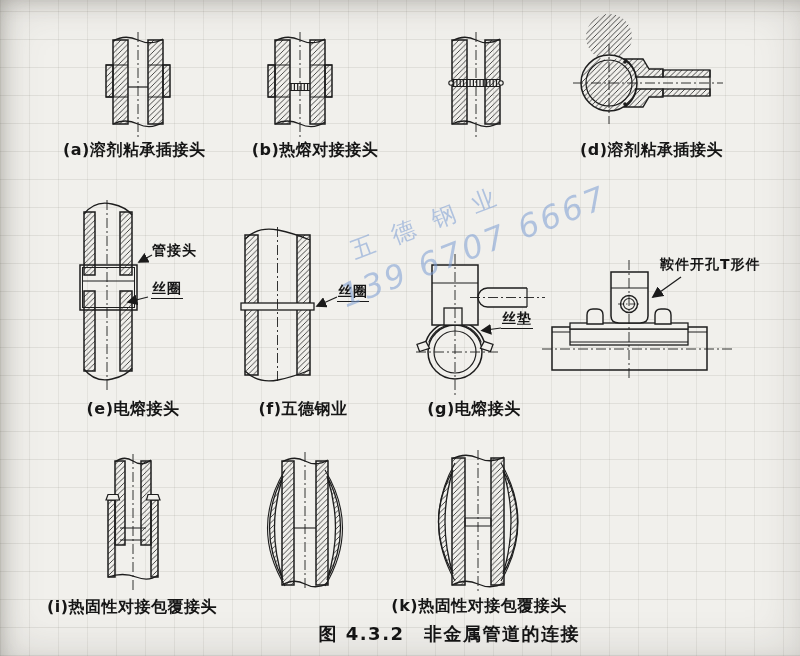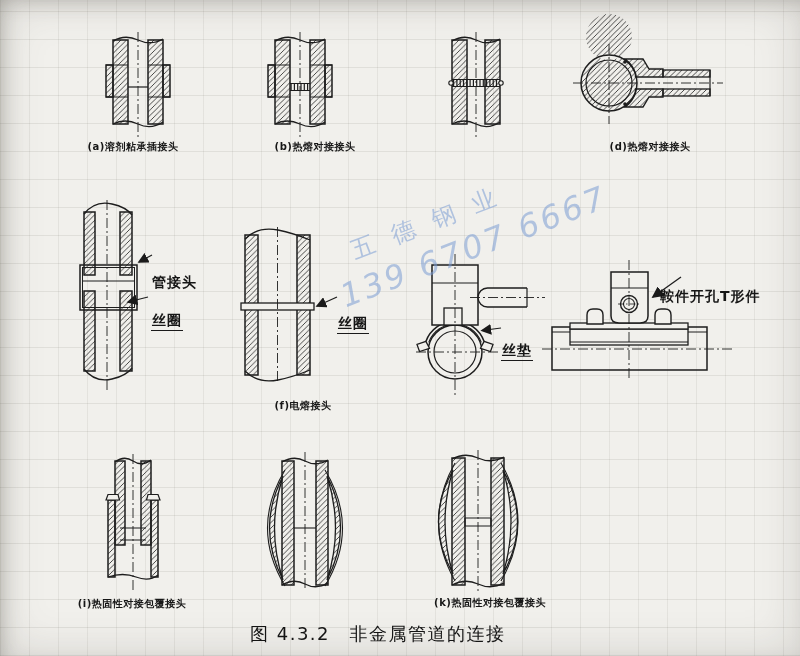--- a/index.html
+++ b/index.html
@@ -8,29 +8,29 @@
     position:relative;width:800px;height:656px;overflow:hidden;
     background-color:#f1f0ec;
     background-image:
       repeating-linear-gradient(0deg, rgba(128,126,116,.15) 0 1px, transparent 1px 28px),
       repeating-linear-gradient(90deg, rgba(128,126,116,.12) 0 1px, transparent 1px 29px);
     box-shadow: inset 0 0 46px rgba(88,86,78,.20), inset 14px 0 20px -12px rgba(80,78,70,.28), inset 0 14px 20px -12px rgba(80,78,70,.22);
   }
   svg.fig{position:absolute;overflow:visible;}
   .cap{
     position:absolute;height:18px;text-align:center;
-    font-size:10px;font-weight:700;color:#161616;letter-spacing:.5px;white-space:nowrap;
+    font-size:16px;font-weight:700;color:#161616;letter-spacing:.5px;white-space:nowrap;
   }
   .callout{
     position:absolute;font-size:14px;font-weight:700;color:#161616;
-    letter-spacing:1px;white-space:nowrap;line-height:15px;margin-top:32px;
+    letter-spacing:1px;white-space:nowrap;line-height:15px;
   }
   .callout.u{border-bottom:1.5px solid #1a1a1a;padding:0 1px 2px 1px;}
   .maincap{
-    position:absolute;text-align:left;font-size:18px;font-weight:400;color:#141414;letter-spacing:1.5px;white-space:nowrap;
+    position:absolute;text-align:right;font-size:18px;font-weight:700;color:#141414;letter-spacing:1.5px;white-space:nowrap;
   }
   #watermark{
     position:absolute;left:322px;top:246px;width:340px;
     transform:rotate(-21deg);transform-origin:0 0;
     color:#7b9dd4;opacity:.55;pointer-events:none;
   }
   #watermark .wm1{font-size:24px;letter-spacing:19px;margin-left:26px;font-weight:400;}
   #watermark .wm2{font-size:32px;letter-spacing:3px;margin-top:4px;font-style:italic;font-weight:400;}
 </style>
 </head>
@@ -103,54 +103,55 @@
       <path d="M52 71 A28 28 0 0 0 62.5 56.5 L62.5 53 L90 53 L90 61 L76 61 L70 71 Z" fill="url(#ht)" stroke-width="1.4"></path>
       <rect x="90" y="34" width="47" height="7" fill="url(#ht)" stroke-width="1.3"></rect>
       <rect x="90" y="53" width="47" height="7" fill="url(#ht)" stroke-width="1.3"></rect>
       <path d="M137 34 V60" stroke-width="1.2"></path>
       <circle cx="52" cy="26" r="1.8" fill="#1d1d1d" stroke="none"></circle>
       <circle cx="52" cy="68" r="1.8" fill="#1d1d1d" stroke="none"></circle>
       <path d="M0 47 H150" stroke-width="0.9" stroke-dasharray="10 3 2 3"></path>
       <path d="M36 8 V88" stroke-width="0.9" stroke-dasharray="10 3 2 3"></path>
     </g>
   </svg>
-  <div class="cap" style="left:580px;top:140px;width:140px">(d)热熔对接接头</div>
+  <div class="cap" style="left:580px;top:140px;width:140px">(d)溶剂粘承插接头</div>
 
   <svg class="fig" style="left:62px;top:198px" width="140" height="198" viewBox="0 0 140 198">
     <g stroke="#1d1d1d" fill="none">
       <rect x="22" y="14" width="11" height="63" fill="url(#ht)" stroke-width="1.5"></rect>
       <rect x="58" y="14" width="12" height="63" fill="url(#ht)" stroke-width="1.5"></rect>
       <rect x="22" y="93" width="11" height="80" fill="url(#ht)" stroke-width="1.5"></rect>
       <rect x="58" y="93" width="12" height="80" fill="url(#ht)" stroke-width="1.5"></rect>
       <rect x="18" y="67" width="57" height="45" stroke-width="1.5"></rect>
       <rect x="20.5" y="69.5" width="52" height="40" stroke-width="1"></rect>
       <path d="M21 83 H72" stroke-width="1.1"></path>
       <path d="M22 16 Q33 2 50 6 Q64 9 70 17" stroke-width="1.3"></path>
       <path d="M22 171 Q33 185 50 181 Q64 178 70 170" stroke-width="1.3"></path>
       <path d="M45 2 V194" stroke-width="0.9" stroke-dasharray="10 3 2 3"></path>
       <path d="M90 57 L77 64" stroke-width="1.2" marker-end="url(#ar)"></path>
       <path d="M86 99 L66 104" stroke-width="1.2" marker-end="url(#ar)"></path>
     </g>
   </svg>
   <div class="callout" style="left:152px;top:243px">管接头</div>
   <div class="callout u" style="left:151px;top:281px">丝圈</div>
+  <div class="cap" style="left:63px;top:399px;width:140px">(e)电熔接头</div>
 
   <svg class="fig" style="left:238px;top:225px" width="135" height="160" viewBox="0 0 135 160">
     <g stroke="#1d1d1d" fill="none">
       <rect x="7" y="10" width="13" height="140" fill="url(#ht)" stroke-width="1.5"></rect>
       <rect x="59" y="10" width="13" height="140" fill="url(#ht)" stroke-width="1.5"></rect>
       <path d="M7 14 Q20 1 40 5 Q55 8 72 15" stroke-width="1.3"></path>
       <path d="M7 146 Q20 159 40 155 Q55 152 72 145" stroke-width="1.3"></path>
       <rect x="3" y="78" width="73" height="7" fill="#f1f0ec" stroke-width="1.3"></rect>
       <path d="M39.5 2 V158" stroke-width="0.9" stroke-dasharray="10 3 2 3"></path>
       <path d="M99 72 L79 81" stroke-width="1.2" marker-end="url(#ar)"></path>
     </g>
   </svg>
   <div class="callout u" style="left:337px;top:284px">丝圈</div>
-  <div class="cap" style="left:233px;top:399px;width:140px">(f)电熔接头</div>
+  <div class="cap" style="left:233px;top:399px;width:140px">(f)五德钢业</div>
 
   <svg class="fig" style="left:408px;top:252px" width="140" height="150" viewBox="0 0 140 150">
     <g stroke="#1d1d1d" fill="none">
       <circle cx="47" cy="100" r="27" stroke-width="1.5"></circle>
       <circle cx="47" cy="100" r="21" stroke-width="1.2"></circle>
       <path d="M17.9 89.4 A31 31 0 0 1 76.1 89.4" stroke-width="1.5"></path>
       <path d="M20.7 90.4 A28 28 0 0 1 73.3 90.4" stroke-width="1.1"></path>
       <path d="M17.9 89.4 L9 92.5 L11.5 99.5 L21.5 96.3 Z" fill="#f1f0ec" stroke-width="1.3"></path>
       <path d="M76.1 89.4 L85 92.5 L82.5 99.5 L72.5 96.3 Z" fill="#f1f0ec" stroke-width="1.3"></path>
       <rect x="24" y="13" width="46" height="60" fill="#f1f0ec" stroke-width="1.5"></rect>
@@ -158,20 +159,21 @@
       <rect x="36" y="56" width="18" height="17" fill="#f1f0ec" stroke-width="1.3"></rect>
       <path d="M119 36 L79.5 36 A9.5 9.5 0 0 0 79.5 55 L119 55" fill="#f1f0ec" stroke-width="1.4"></path>
       <path d="M119 36 V55" stroke-width="1.2"></path>
       <path d="M47 2 V146" stroke-width="0.9" stroke-dasharray="10 3 2 3"></path>
       <path d="M8 100 H90" stroke-width="0.9" stroke-dasharray="10 3 2 3"></path>
       <path d="M62 45.5 H137" stroke-width="0.9" stroke-dasharray="10 3 2 3"></path>
       <path d="M93 76 L74 78.5" stroke-width="1.2" marker-end="url(#ar)"></path>
     </g>
   </svg>
   <div class="callout u" style="left:501px;top:311px">丝垫</div>
+  <div class="cap" style="left:404px;top:399px;width:140px">(g)电熔接头</div>
 
   <svg class="fig" style="left:540px;top:252px" width="200" height="135" viewBox="0 0 200 135">
     <g stroke="#1d1d1d" fill="none">
       <rect x="12" y="75" width="155" height="43" stroke-width="1.5"></rect>
       <path d="M12 80 H30 M148 80 H167" stroke-width="1"></path>
       <rect x="30" y="77" width="118" height="16" fill="#f1f0ec" stroke-width="1.3"></rect>
       <path d="M30 90 H148" stroke-width="1"></path>
       <rect x="30" y="71" width="118" height="6" fill="#f1f0ec" stroke-width="1.3"></rect>
       <path d="M47 72 L47 63 Q47 57 53 57 L57 57 Q63 57 63 63 L63 72 Z" fill="#f1f0ec" stroke-width="1.4"></path>
       <path d="M115 72 L115 63 Q115 57 121 57 L125 57 Q131 57 131 63 L131 72 Z" fill="#f1f0ec" stroke-width="1.4"></path>
@@ -225,21 +227,21 @@
       <path d="M33 15 Q0 74 33 133" stroke-width="1.1"></path>
       <path d="M79 15 Q113 74 79 133" stroke-width="1.1"></path>
       <rect x="30" y="10" width="13" height="127" fill="url(#ht)" stroke-width="1.5"></rect>
       <rect x="69" y="10" width="13" height="127" fill="url(#ht)" stroke-width="1.5"></rect>
       <path d="M43 70 H69 M43 78 H69 M43 70 V78 M69 70 V78" stroke-width="1.1"></path>
       <path d="M30 11 Q43 4 56 10 T82 9" stroke-width="1.3"></path>
       <path d="M30 137 Q43 130 56 136 T82 135" stroke-width="1.3"></path>
       <path d="M56 2 V143" stroke-width="0.9" stroke-dasharray="10 3 2 3"></path>
     </g>
   </svg>
-  <div class="cap" style="left:395px;top:596px;width:190px">(k)热固性对接包覆接头</div>
+  <div class="cap" style="left:384px;top:596px;width:190px">(k)热固性对接包覆接头</div>
 
   <div class="maincap" style="left:250px;top:622px;width:330px">图 4.3.2　非金属管道的连接</div>
 
   <div id="watermark">
     <div class="wm1">五德钢业</div>
     <div class="wm2">139 6707 6667</div>
   </div>
 
 </div>
 

